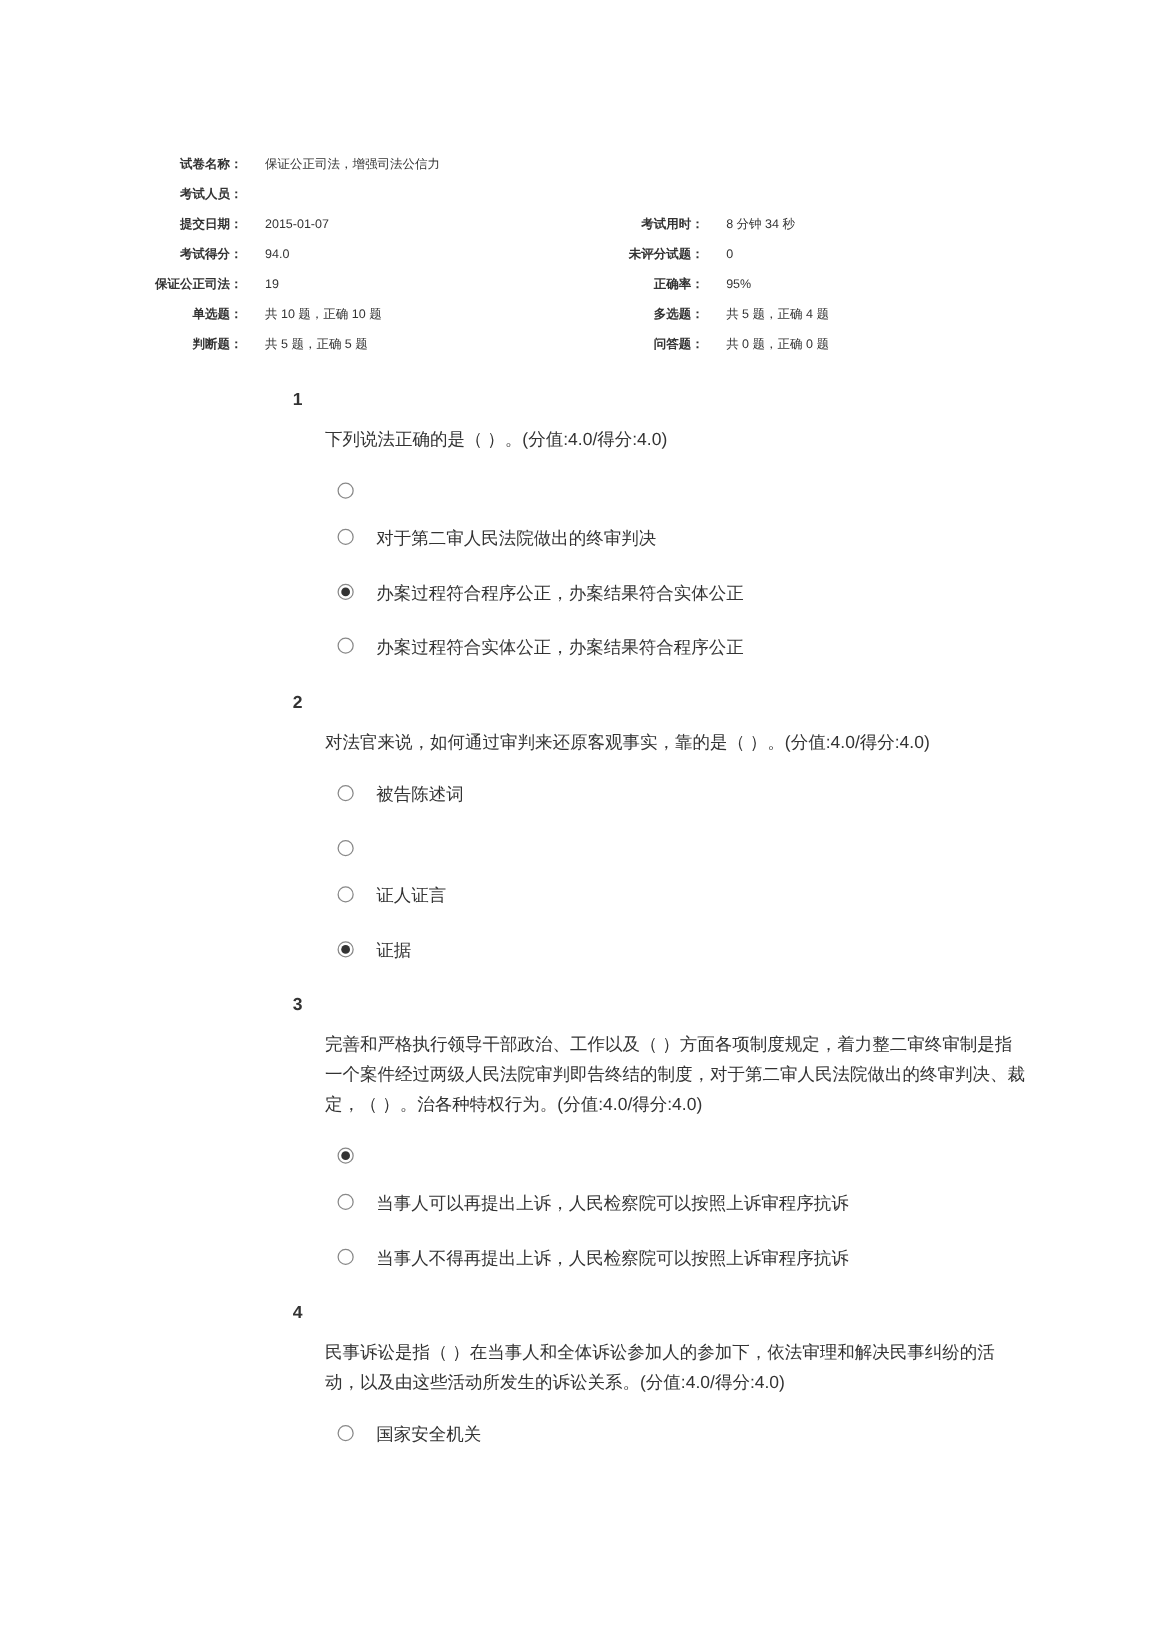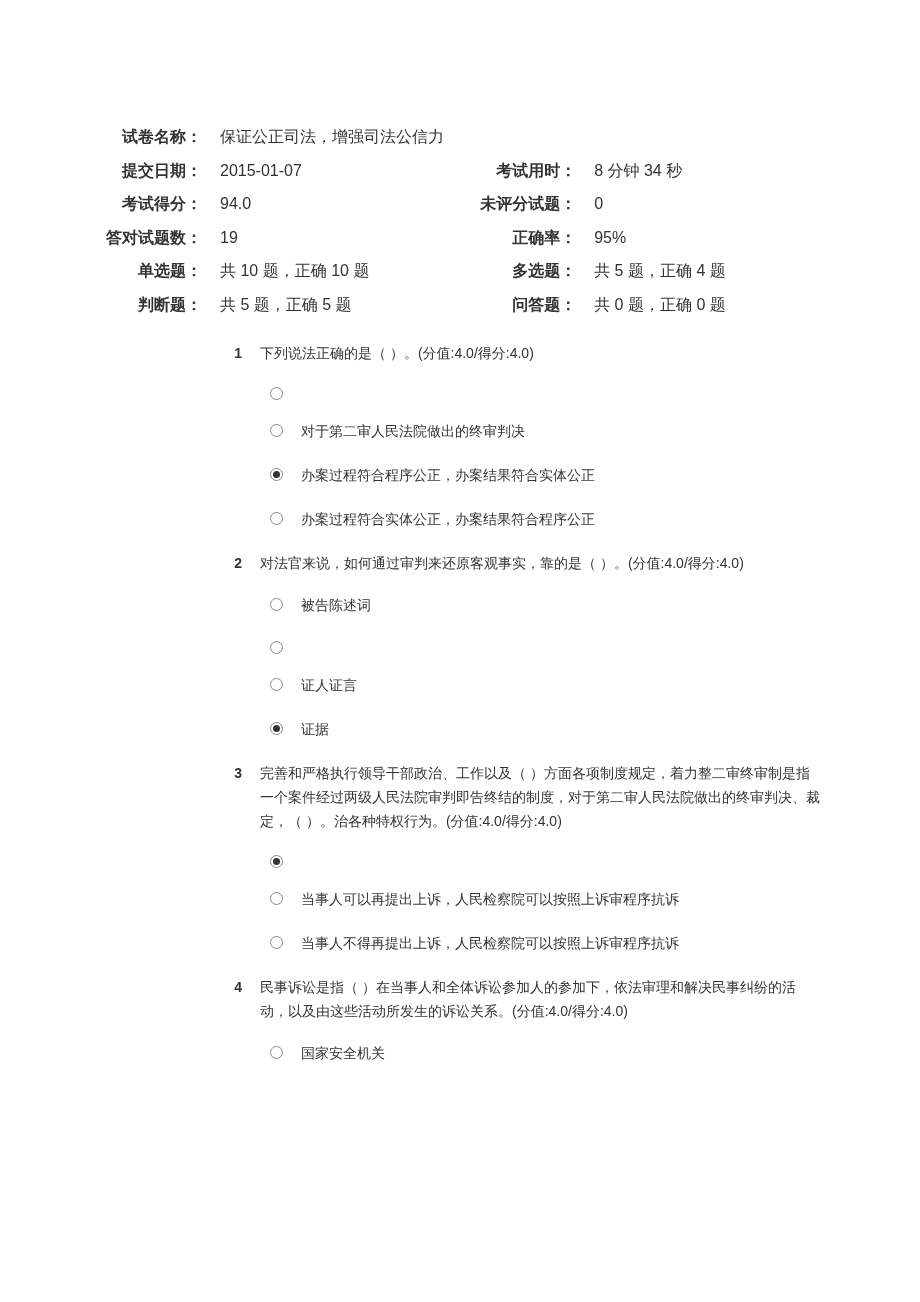--- a/index.html
+++ b/index.html
@@ -13,21 +13,21 @@
       line-height: 1.6;
     }
     .info-table {
       width: 100%;
       border-collapse: collapse;
       margin-bottom: 20px;
     }
     .info-table td {
       padding: 4px 6px;
       vertical-align: top;
-      font-size: 16px;
+      font-size: 10px;
     }
     .info-table .label {
       text-align: right;
       font-weight: bold;
       white-space: nowrap;
       width: 100px;
     }
     .info-table .value {
       text-align: left;
       padding-left: 12px;
@@ -49,20 +49,21 @@
     }
     .q-num {
       width: 160px;
       text-align: right;
       font-weight: bold;
       flex-shrink: 0;
       padding-right: 18px;
     }
     .q-body {
       flex: 1;
+      margin-top: 32px;
     }
     .q-text {
       margin-bottom: 8px;
       line-height: 1.7;
     }
     .option-row {
       display: flex;
       align-items: flex-start;
       padding: 10px 0 10px 10px;
     }
@@ -98,33 +99,39 @@
 </head>
 <body>
 
 <table class="info-table">
   <tbody id="info-body">
       <tr>
         <td class="label">试卷名称：</td>
         <td class="value" colspan="3">保证公正司法，增强司法公信力</td>
       </tr>
       <tr>
+        <td class="label">考试人员：</td>
+        <td class="value"></td>
+        <td class="label2"></td>
+        <td class="value2"></td>
+      </tr>
+      <tr>
         <td class="label">提交日期：</td>
         <td class="value">2015-01-07</td>
         <td class="label2">考试用时：</td>
         <td class="value2">8 分钟 34 秒</td>
       </tr>
       <tr>
         <td class="label">考试得分：</td>
         <td class="value">94.0</td>
         <td class="label2">未评分试题：</td>
         <td class="value2">0</td>
       </tr>
       <tr>
-        <td class="label">答对试题数：</td>
+        <td class="label">保证公正司法：</td>
         <td class="value">19</td>
         <td class="label2">正确率：</td>
         <td class="value2">95%</td>
       </tr>
       <tr>
         <td class="label">单选题：</td>
         <td class="value">共 10 题，正确 10 题</td>
         <td class="label2">多选题：</td>
         <td class="value2">共 5 题，正确 4 题</td>
       </tr>

